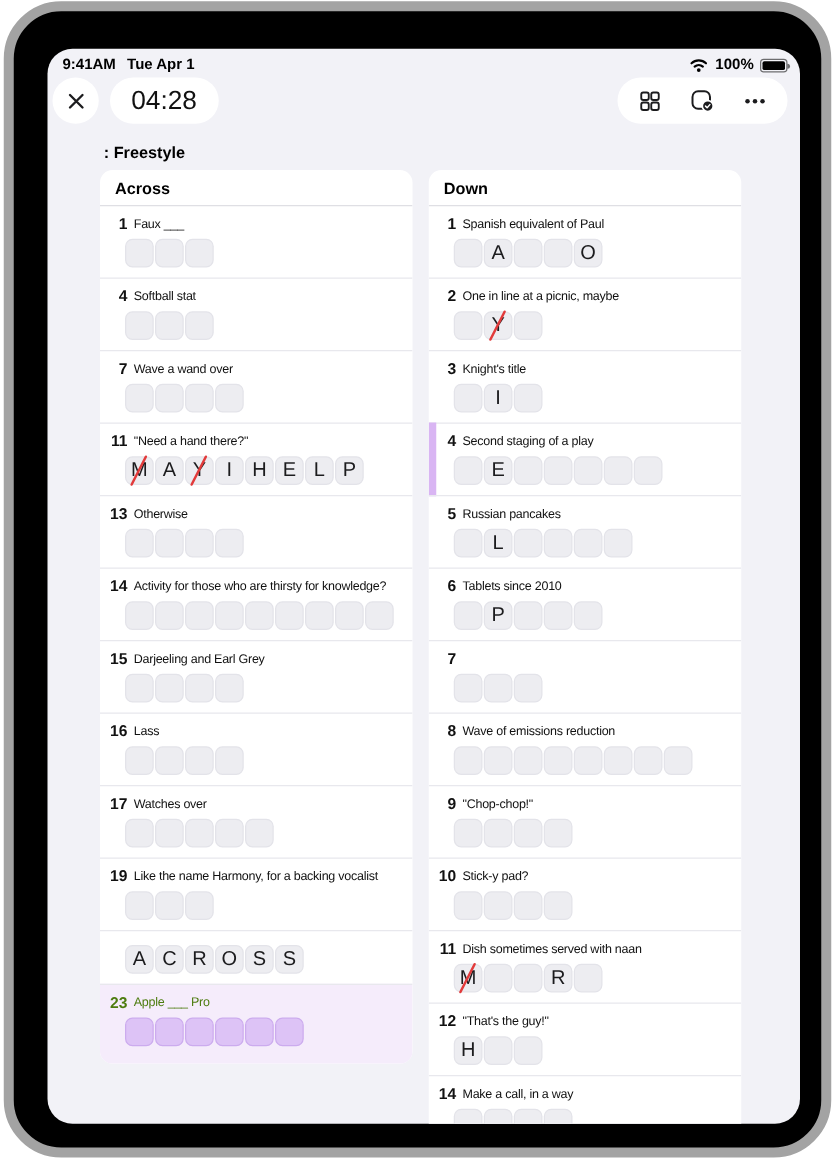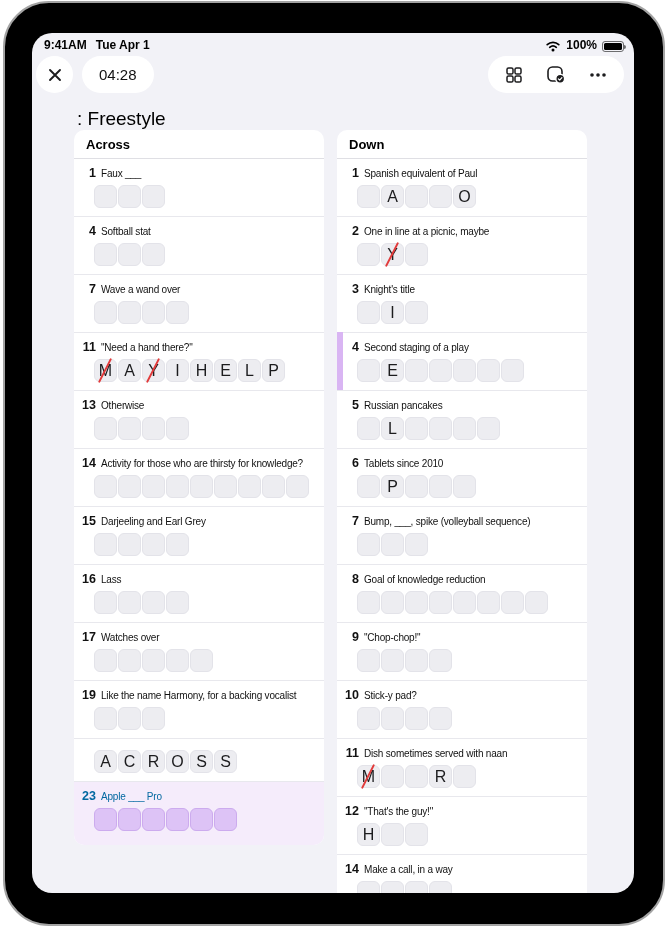--- a/index.html
+++ b/index.html
@@ -1,43 +1,43 @@
 <!DOCTYPE html>
 <html><head>
 <meta charset="utf-8">
 <style>
   * { margin:0; padding:0; box-sizing:border-box; }
   html,body { width:668px; height:928px; background:#ffffff; font-family:"Liberation Sans", sans-serif; }
   .device { position:absolute; left:3px; top:1px; width:662px; height:925px;
-            background:#000; border:2px solid #a3a3a3; border-radius:46px; }
+            background:#000; border:8px solid #a3a3a3; border-radius:46px; }
   .screen { position:absolute; left:27px; top:30px; width:602px; height:860px;
             background:#f2f2f7; border-radius:20px; overflow:hidden; }
 
   
   .status { position:absolute; top:4px; left:12px; right:10px; height:16px;
             display:flex; justify-content:space-between; align-items:center;
             font-size:12px; font-weight:700; color:#000; }
   .status-left { display:flex; gap:9px; }
   .status-right { display:flex; align-items:flex-end; gap:5px; }
   .battery { position:relative; width:22px; height:11px; border:1px solid rgba(0,0,0,.55);
              border-radius:3px; }
   .battery::before { content:""; position:absolute; inset:1px; background:#000; border-radius:1.5px; }
   .battery::after { content:""; position:absolute; right:-3px; top:2.5px; width:2px; height:4px;
              background:rgba(0,0,0,.55); border-radius:0 2px 2px 0; }
 
   
   .close-btn { position:absolute; left:4px; top:23px; width:37px; height:37px; border-radius:50%;
                background:#fff; display:flex; align-items:center; justify-content:center; cursor:pointer; }
   .timer-pill { position:absolute; left:50px; top:23px; height:37px; padding:0 17px; border-radius:19px;
-               background:#fff; display:flex; align-items:center; font-size:15px; font-weight:500; color:#111; }
+               background:#fff; display:flex; align-items:center; font-size:21px; font-weight:500; color:#111; }
   .actions-pill { position:absolute; right:10px; top:23px; height:37px; border-radius:19px; background:#fff;
                display:flex; align-items:center; gap:23px; padding:0 17px; }
   .icon-btn { display:flex; align-items:center; justify-content:center; cursor:pointer; }
 
-  .puzzle-title { position:absolute; left:45px; top:75px; font-size:19px; font-weight:400; color:#000; }
+  .puzzle-title { position:absolute; left:45px; top:75px; font-size:13px; font-weight:700; color:#000; }
 
   
   .cards { position:absolute; left:42px; top:97px; width:513px; display:flex; gap:13px; align-items:flex-start; }
   .card { width:250px; background:#fff; border-radius:10px; overflow:hidden; }
   .card-header { font-size:13px; font-weight:700; color:#000; padding:7px 12px 6px; border-bottom:1px solid #dfdfe4; }
 
   .clue-row { position:relative; padding:7px 6px 8px 0; }
   .clue-row + .clue-row { border-top:1px solid #e8e8ed; }
   .clue-line { display:flex; }
   .clue-num { flex:none; width:22px; text-align:right; font-weight:700; font-size:12.5px;
@@ -45,21 +45,21 @@
   .clue-text { flex:1; margin-left:5px; font-size:10px; line-height:15px; letter-spacing:-0.2px; color:#111; }
   .cells { display:flex; gap:1px; margin:4px 0 0 20px; }
   .cell { position:relative; width:23px; height:23px; flex:none; border-radius:6px;
           background:#ededf1; border:1px solid #e3e3e9;
           display:flex; align-items:center; justify-content:center;
           font-size:16px; font-weight:500; color:#1c1c1e; }
   .cell.wrong::after { content:""; position:absolute; left:9px; top:-3px; height:27px; width:2px;
           background:#e23b3b; border-radius:1px; transform:rotate(27deg); }
 
   .clue-row.selected { background:#f5ecfb; padding-bottom:14px; }
-  .clue-row.selected .clue-num, .clue-row.selected .clue-text { color:#0369a1; }
+  .clue-row.selected .clue-num, .clue-row.selected .clue-text { color:#4d7c0f; }
   .clue-row.selected .cell { background:#ddc3f6; border-color:#ccabee; }
 
   .clue-row.crossing::before { content:""; position:absolute; left:0; top:-1px; bottom:-1px;
           width:6px; background:#d9b5f3; }
 
   svg { display:block; }
 </style>
 </head>
 <body>
 
@@ -356,32 +356,31 @@
                 <span class="cell"></span>
                 <span class="cell">P</span>
                 <span class="cell"></span>
                 <span class="cell"></span>
                 <span class="cell"></span>
               </div>
             </div>
             <div class="clue-row">
               <div class="clue-line">
                 <span class="clue-num">7</span>
-                <span class="clue-text">Bump, ___, spike (volleyball sequence)</span>
               </div>
               <div class="cells">
                 <span class="cell"></span>
                 <span class="cell"></span>
                 <span class="cell"></span>
               </div>
             </div>
             <div class="clue-row">
               <div class="clue-line">
                 <span class="clue-num">8</span>
-                <span class="clue-text">Goal of knowledge reduction</span>
+                <span class="clue-text">Wave of emissions reduction</span>
               </div>
               <div class="cells">
                 <span class="cell"></span>
                 <span class="cell"></span>
                 <span class="cell"></span>
                 <span class="cell"></span>
                 <span class="cell"></span>
                 <span class="cell"></span>
                 <span class="cell"></span>
                 <span class="cell"></span>

